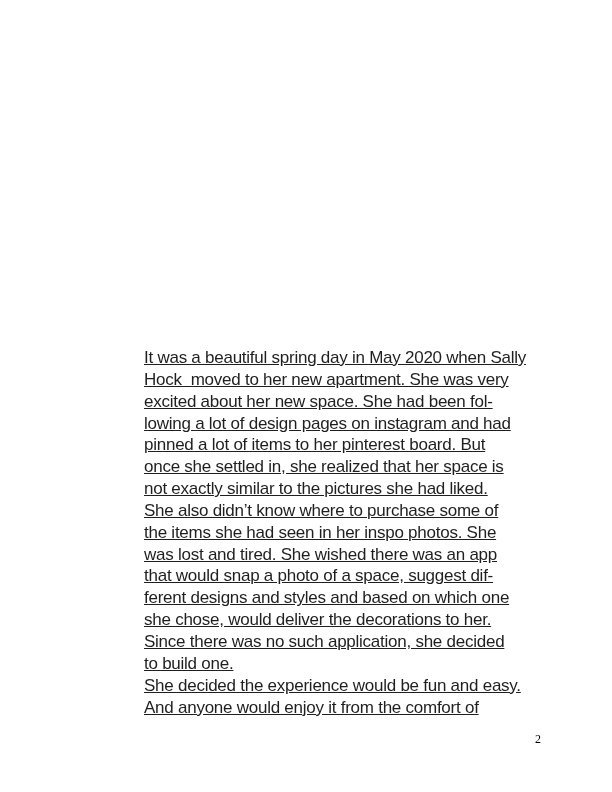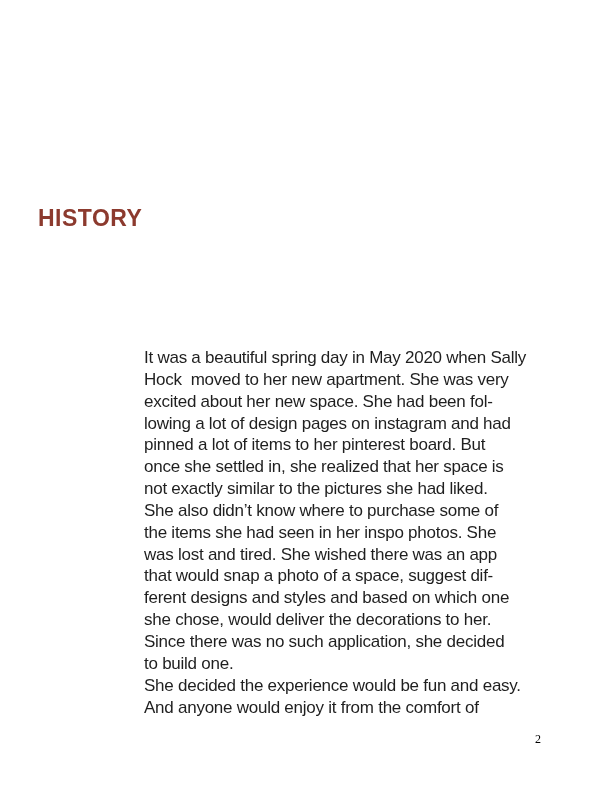--- a/index.html
+++ b/index.html
@@ -32,36 +32,36 @@
     position: absolute;
     left: 144px;
     top: 347px;
     width: 465px;
     font-family: "Liberation Sans", sans-serif;
     font-size: 17px;
     line-height: 21.85px;
     letter-spacing: -0.25px;
     color: var(--body_text_color, #1F1F1F);
     white-space: pre-wrap;
+    text-decoration: underline;
   }
   .page-number {
     position: absolute;
     left: 535px;
     top: 733px;
     font-family: "Liberation Serif", serif;
     font-size: 12px;
     line-height: 1.15;
     color: var(--page_number_color, #000000);
   }
 </style>
 </head>
 <body>
 
 <div class="page">
-  <h1 class="heading">HISTORY</h1>
 
   <div class="body-text">It was a beautiful spring day in May 2020 when Sally
 Hock  moved to her new apartment. She was very
 excited about her new space. She had been fol-
 lowing a lot of design pages on instagram and had
 pinned a lot of items to her pinterest board. But
 once she settled in, she realized that her space is
 not exactly similar to the pictures she had liked.
 She also didn’t know where to purchase some of
 the items she had seen in her inspo photos. She

